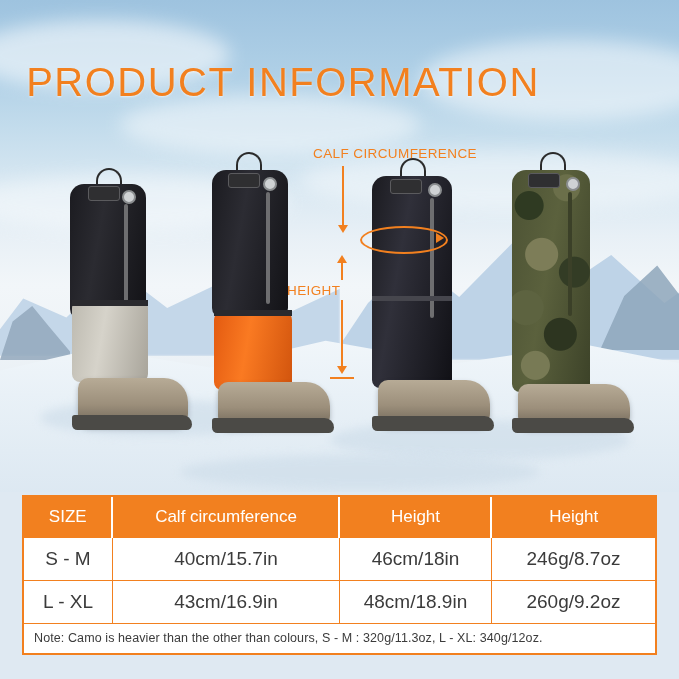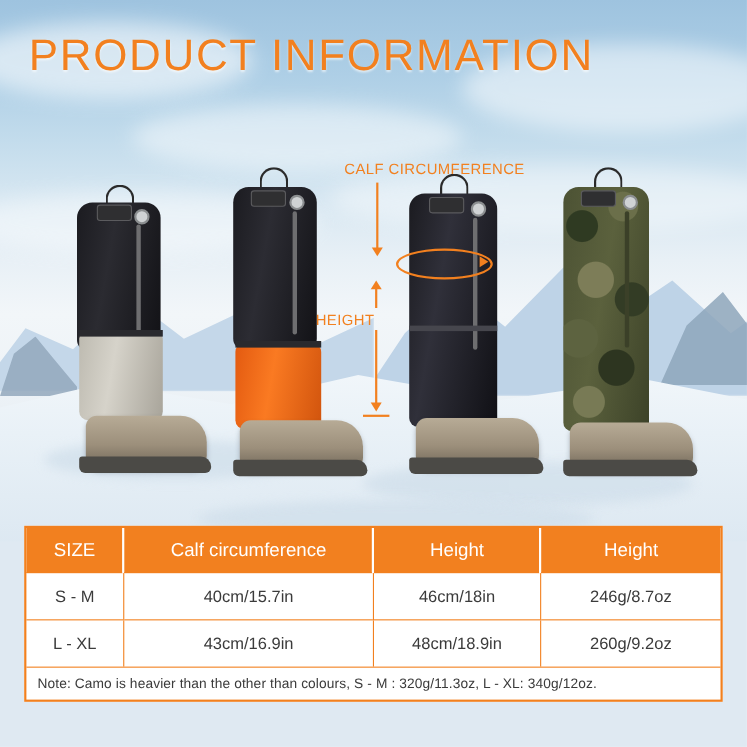--- a/index.html
+++ b/index.html
@@ -89,21 +89,21 @@
   }
   .rock.k1 { left: 0px; top: 300px; width: 70px; height: 60px;
     clip-path: polygon(0% 100%, 18% 36%, 46% 10%, 70% 44%, 100% 86%, 100% 100%); background:#93a9bd;}
   .rock.k2 { left: 600px; top: 260px; width: 110px; height: 90px;
     clip-path: polygon(0% 100%, 22% 40%, 52% 6%, 78% 48%, 100% 80%, 100% 100%); background:#8fa6bb;}
 
   
   .title {
     position: absolute;
     left: 0;
-    top: 29px;
+    top: 60px;
     width: 566px;
     text-align: center;
     font-size: 40px;
     letter-spacing: 1.5px;
     font-weight: 400;
     color: #f2801f;
     font-family: "Liberation Sans", sans-serif;
     text-shadow: 0 1px 2px rgba(255,255,255,.6);
   }
 
@@ -190,35 +190,35 @@
   .ellipse-ring {
     position: absolute;
     border: 2px solid #f2801f;
     border-radius: 50%;
   }
 
   
   .table-wrap {
     position: absolute;
     left: 22px;
-    top: 478px;
+    top: 495px;
     width: 635px;
     border: 2px solid #f2801f;
     box-sizing: border-box;
     background: #ffffff;
   }
   table.spec {
     width: 100%;
     border-collapse: collapse;
     table-layout: fixed;
   }
   table.spec th, table.spec td {
     text-align: center;
     font-weight: 400;
-    font-size: 15px;
+    font-size: 19px;
     color: #3b3b3b;
     padding: 0;
     height: 42px;
     vertical-align: middle;
   }
   table.spec thead th {
     background: #f2801f;
     color: #ffffff;
     font-size: 17px;
     height: 40px;

